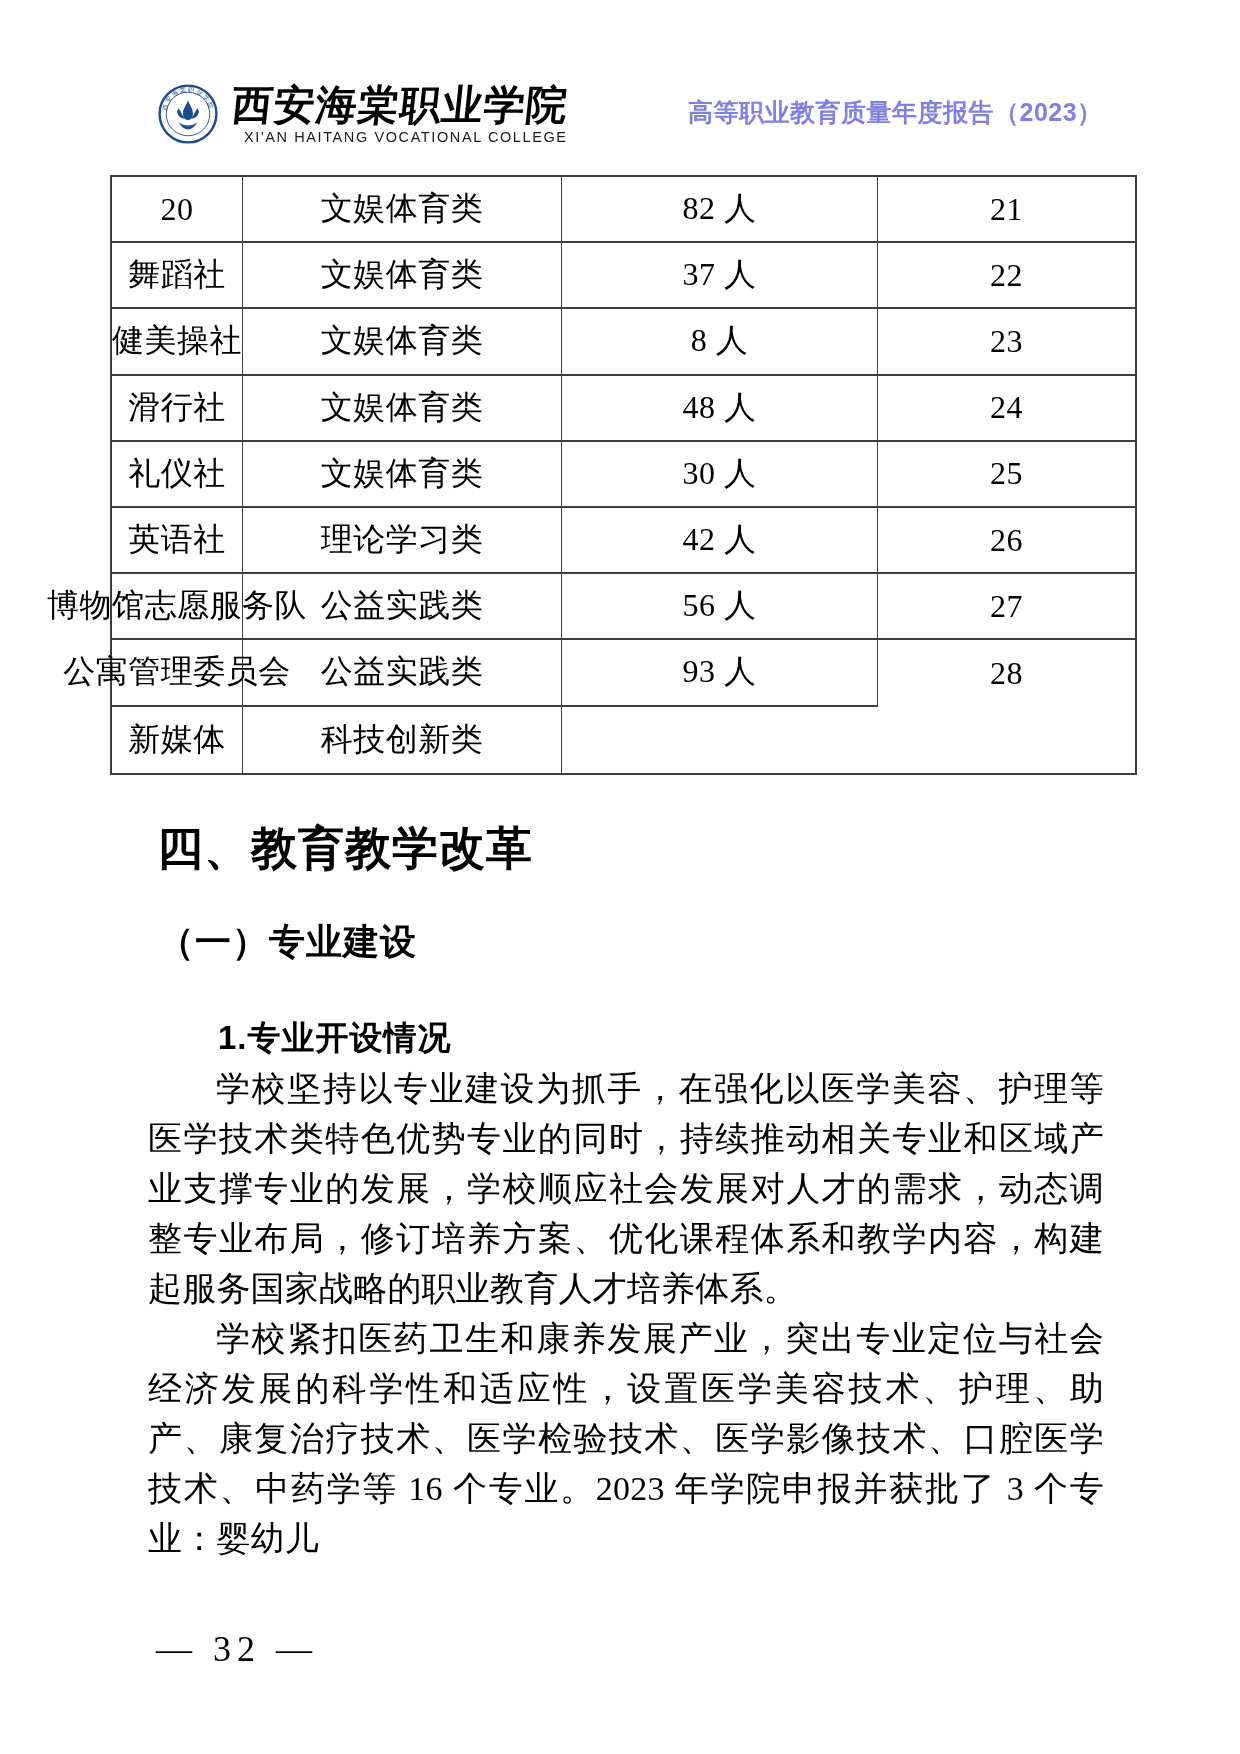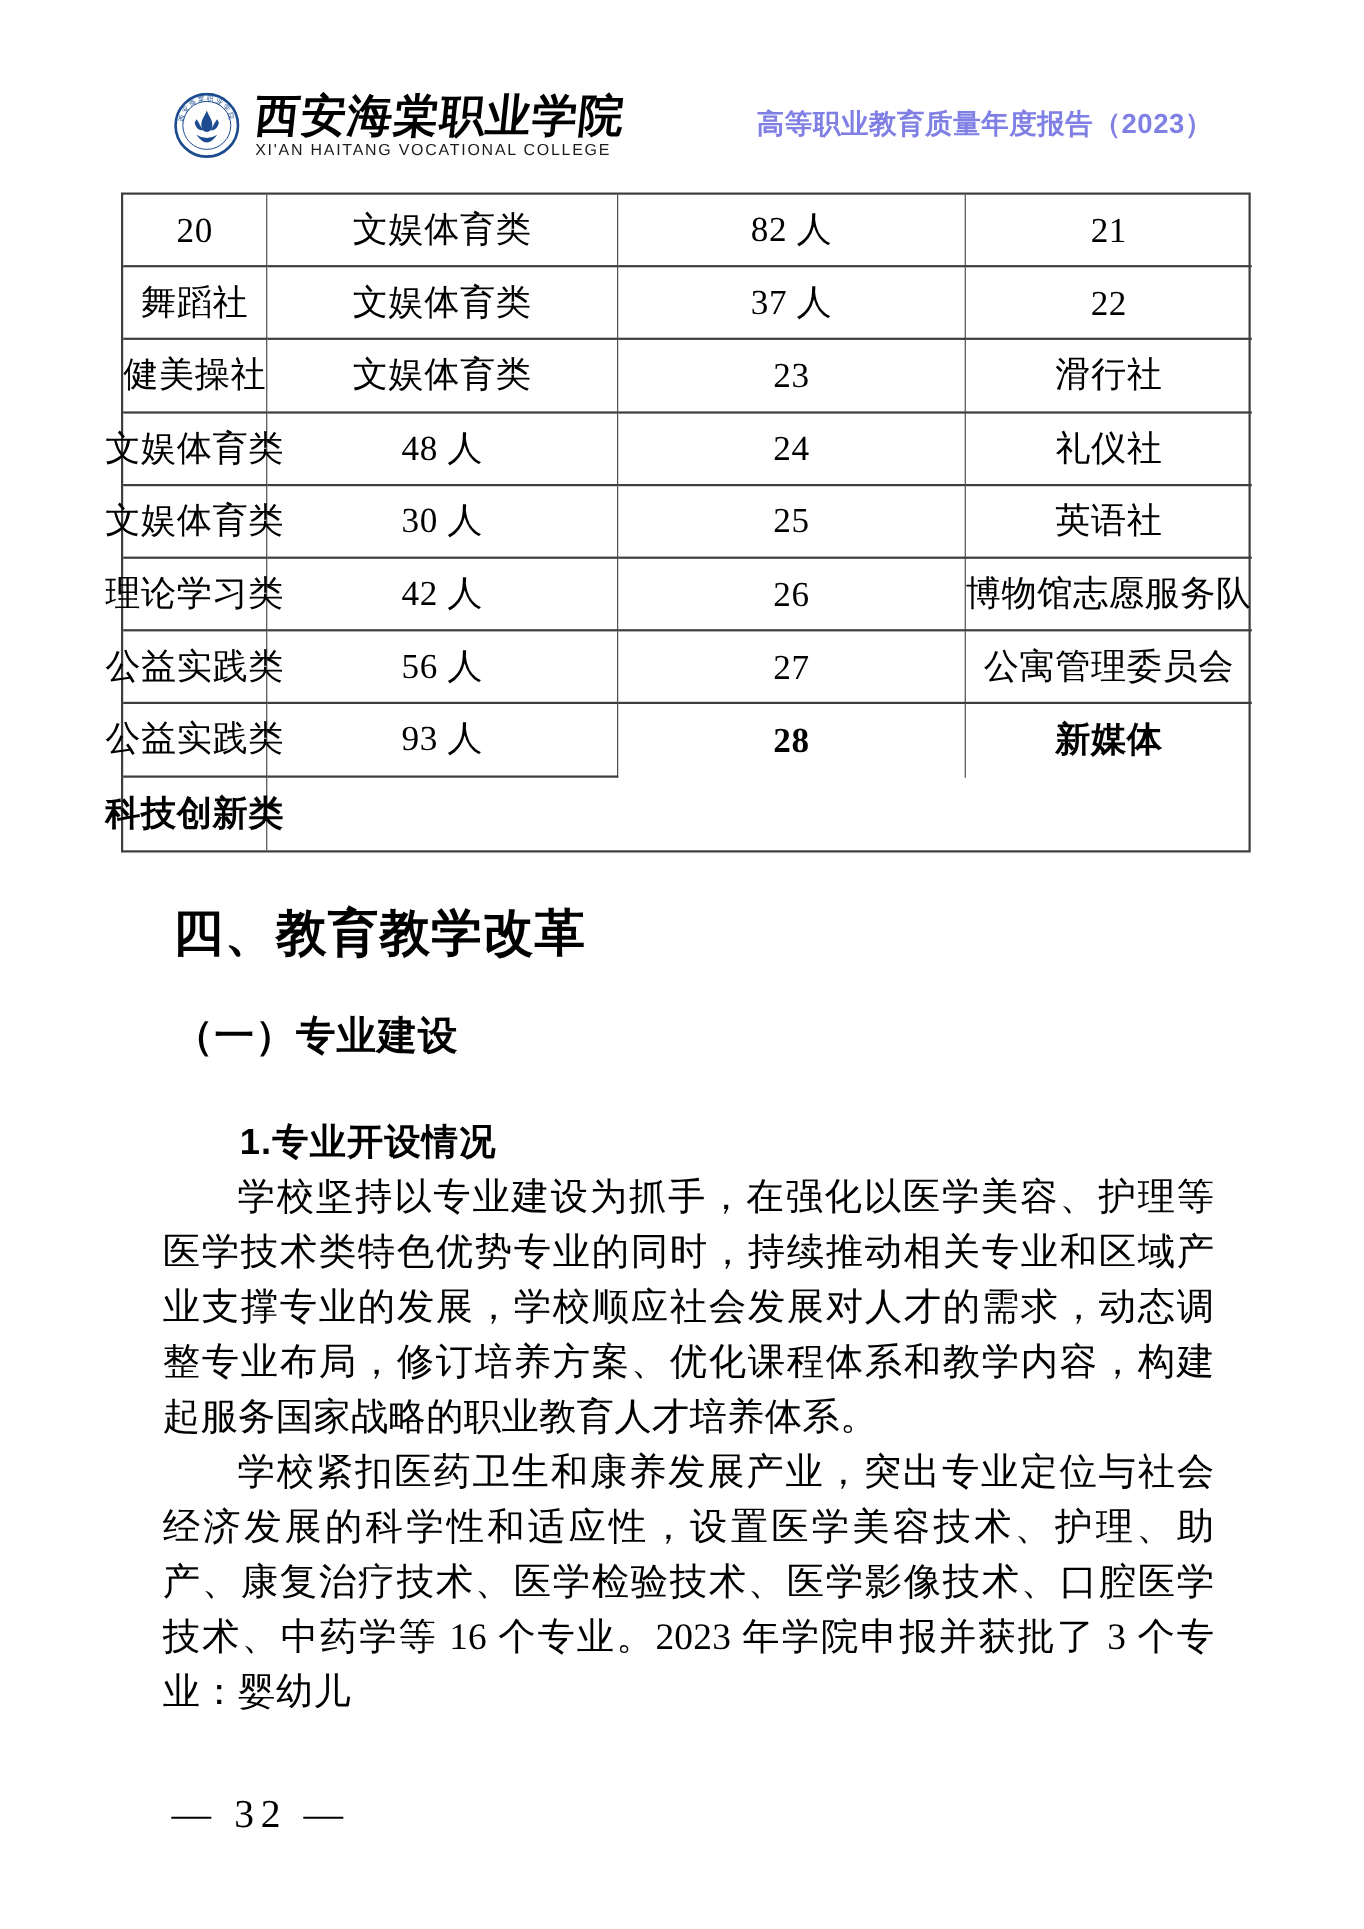--- a/index.html
+++ b/index.html
@@ -28,20 +28,21 @@
     transform: skewX(-6deg);
     white-space: nowrap;
   }
   .en-title {
     margin-top: 3px;
     font-family: "Liberation Sans", "DejaVu Sans", sans-serif;
     font-size: 14.5px;
     letter-spacing: 1.6px;
     color: #1a1a1a;
     white-space: nowrap;
+    margin-left: 12px;
   }
   .report-title {
     position: absolute;
     left: 688px;
     top: 96px;
     font-family: "Liberation Sans", "DejaVu Sans", sans-serif;
     font-weight: bold;
     font-size: 25px;
     letter-spacing: 0.5px;
     color: #7f7fe4;
@@ -63,21 +64,21 @@
     border-right: 1.5px solid #3d3d3d;
     border-bottom: 2.5px solid #3d3d3d;
     display: flex;
     align-items: center;
     justify-content: center;
     font-size: 32px;
     letter-spacing: 0.5px;
     white-space: nowrap;
   }
   .t-cell:nth-child(4n) { border-right: none; }
-  .t-cell.last-row { border-bottom: none; font-weight: bold; }
+  .t-cell.last-row { border-bottom: none; }
 
   
   .chapter-heading {
     position: absolute;
     left: 157px;
     top: 818px;
     font-family: "Liberation Sans", "DejaVu Sans", sans-serif;
     font-weight: bold;
     font-size: 46px;
     letter-spacing: 1px;
@@ -160,20 +161,21 @@
       <div class="t-cell">20</div>
       <div class="t-cell">文娱体育类</div>
       <div class="t-cell">82 人</div>
       <div class="t-cell">21</div>
       <div class="t-cell">舞蹈社</div>
       <div class="t-cell">文娱体育类</div>
       <div class="t-cell">37 人</div>
       <div class="t-cell">22</div>
       <div class="t-cell">健美操社</div>
       <div class="t-cell">文娱体育类</div>
+      <div class="t-cell">8 人</div>
       <div class="t-cell">23</div>
       <div class="t-cell">滑行社</div>
       <div class="t-cell">文娱体育类</div>
       <div class="t-cell">48 人</div>
       <div class="t-cell">24</div>
       <div class="t-cell">礼仪社</div>
       <div class="t-cell">文娱体育类</div>
       <div class="t-cell">30 人</div>
       <div class="t-cell">25</div>
       <div class="t-cell">英语社</div>

